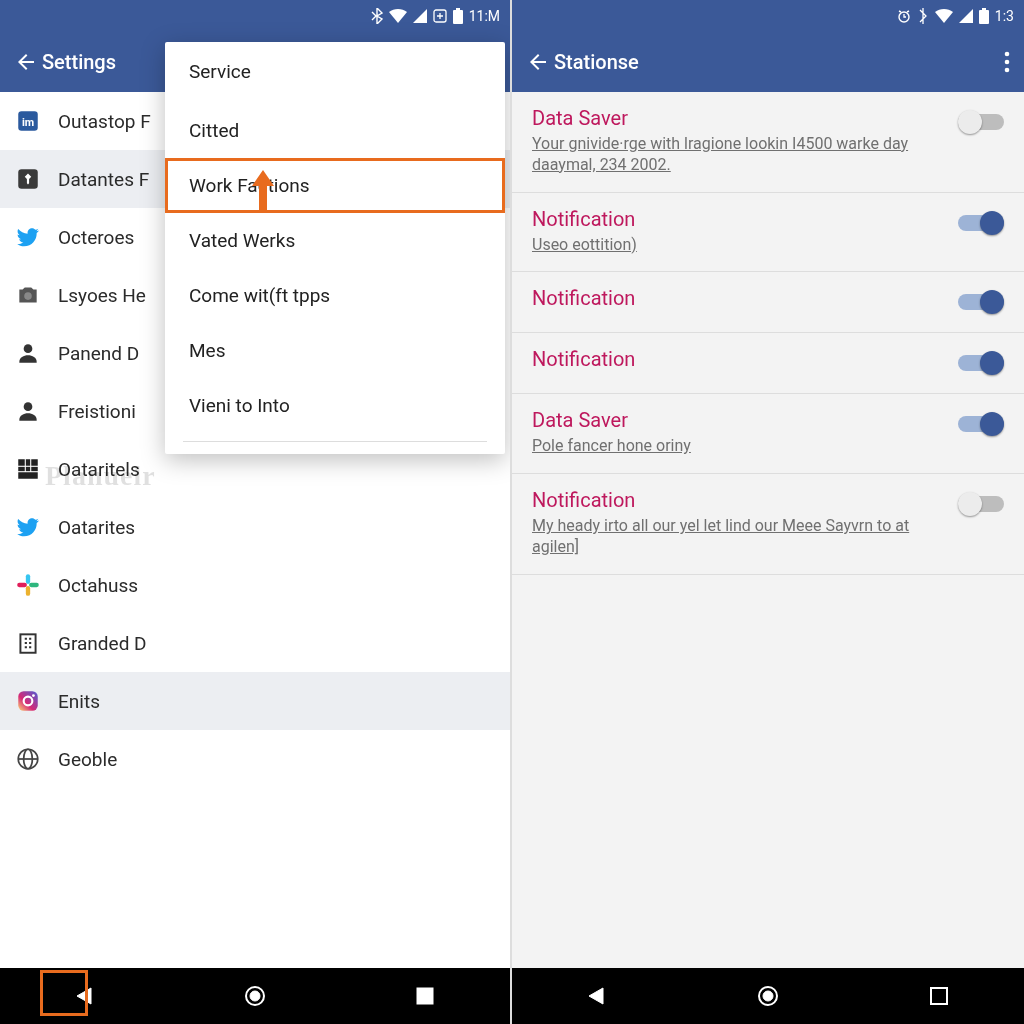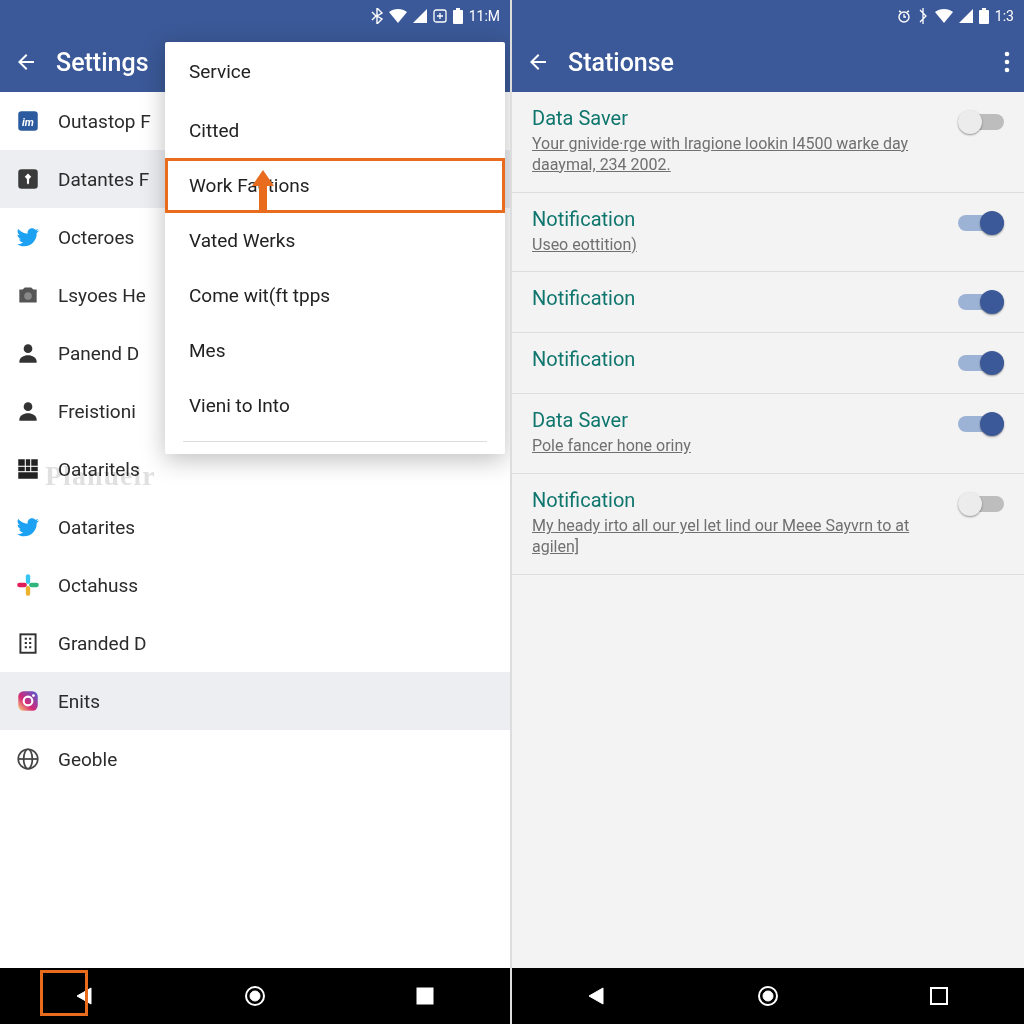--- a/index.html
+++ b/index.html
@@ -8,45 +8,45 @@
   .pane { position:relative; width:512px; height:1024px; display:flex; flex-direction:column; overflow:hidden; }
   .pane-left { border-right:2px solid #ddd; }
 
   
   .statusbar { height:32px; background:#3b5998; color:#fff; display:flex; align-items:center; justify-content:flex-end; padding:0 10px; font-size:14px; gap:6px; }
   .statusbar .st-icon { display:inline-flex; align-items:center; }
   .statusbar svg { fill:#fff; }
 
   
   .appbar { height:60px; background:#3b5998; color:#fff; display:flex; align-items:center; padding:0 14px; }
-  .appbar .title { font-size:25px; font-weight:500; margin-left:18px; }
+  .appbar .title { font-size:20px; font-weight:500; margin-left:4px; }
   .appbar .back { display:inline-flex; }
   .appbar .spacer { flex:1; }
   .appbar .menu-btn { display:inline-flex; }
 
   
   .base-list { flex:1; background:#fff; overflow:hidden; }
   .list-row { height:58px; display:flex; align-items:center; padding:0 14px; gap:16px; color:#2b2b2b; font-size:19px; }
   .list-row.selected { background:#eceef2; }
-  .row-icon { width:28px; height:28px; display:flex; align-items:center; justify-content:center;font-style:italic; }
+  .row-icon { width:28px; height:28px; display:flex; align-items:center; justify-content:center; }
   .row-icon svg { width:26px; height:26px; }
   .row-label { white-space:nowrap; overflow:hidden; text-overflow:clip; }
 
   
   .popup { position:absolute; top:42px; left:165px; width:340px; background:#fff; border-radius:2px; box-shadow:0 6px 24px rgba(0,0,0,0.25); padding:18px 0 4px 0; z-index:5; }
   .popup-item { padding:16px 24px; font-size:19px; color:#222; }
   .popup-item.highlighted { outline:3px solid #e86b1e; outline-offset:-3px; }
   .popup-divider { height:1px; background:#ddd; margin:8px 18px; }
   .popup-arrow { position:absolute; top:170px; left:250px; z-index:6; color:#e86b1e; }
 
   
   .settings-list { flex:1; background:#f3f3f3; overflow:hidden; }
   .setting-item { background:transparent; padding:14px 20px 16px 20px; border-bottom:1px solid #ddd; display:flex; align-items:flex-start; gap:10px; }
   .setting-text { flex:1; }
-  .setting-title { font-size:20px; color:#0f766e; margin-bottom:4px; }
+  .setting-title { font-size:20px; color:#be185d; margin-bottom:4px; }
   .setting-sub { font-size:16px; color:#707070; line-height:1.3;text-decoration:underline; }
   .toggle { position:relative; width:46px; height:26px; margin-top:4px; flex-shrink:0; }
   .toggle-track { position:absolute; inset:4px 0; height:16px; border-radius:10px; background:#bdbdbd; }
   .toggle .knob { position:absolute; top:0; width:24px; height:24px; border-radius:50%; background:#ececec; box-shadow:0 1px 2px rgba(0,0,0,0.4); left:0; }
   .toggle.on .toggle-track { background:#9db3d6; }
   .toggle.on .knob { left:22px; background:#3b5998; }
 
   
   .navbar { height:56px; background:#000; display:flex; align-items:center; justify-content:space-around; }
   .navbar .nav-btn { width:40px; height:40px; display:flex; align-items:center; justify-content:center; }

